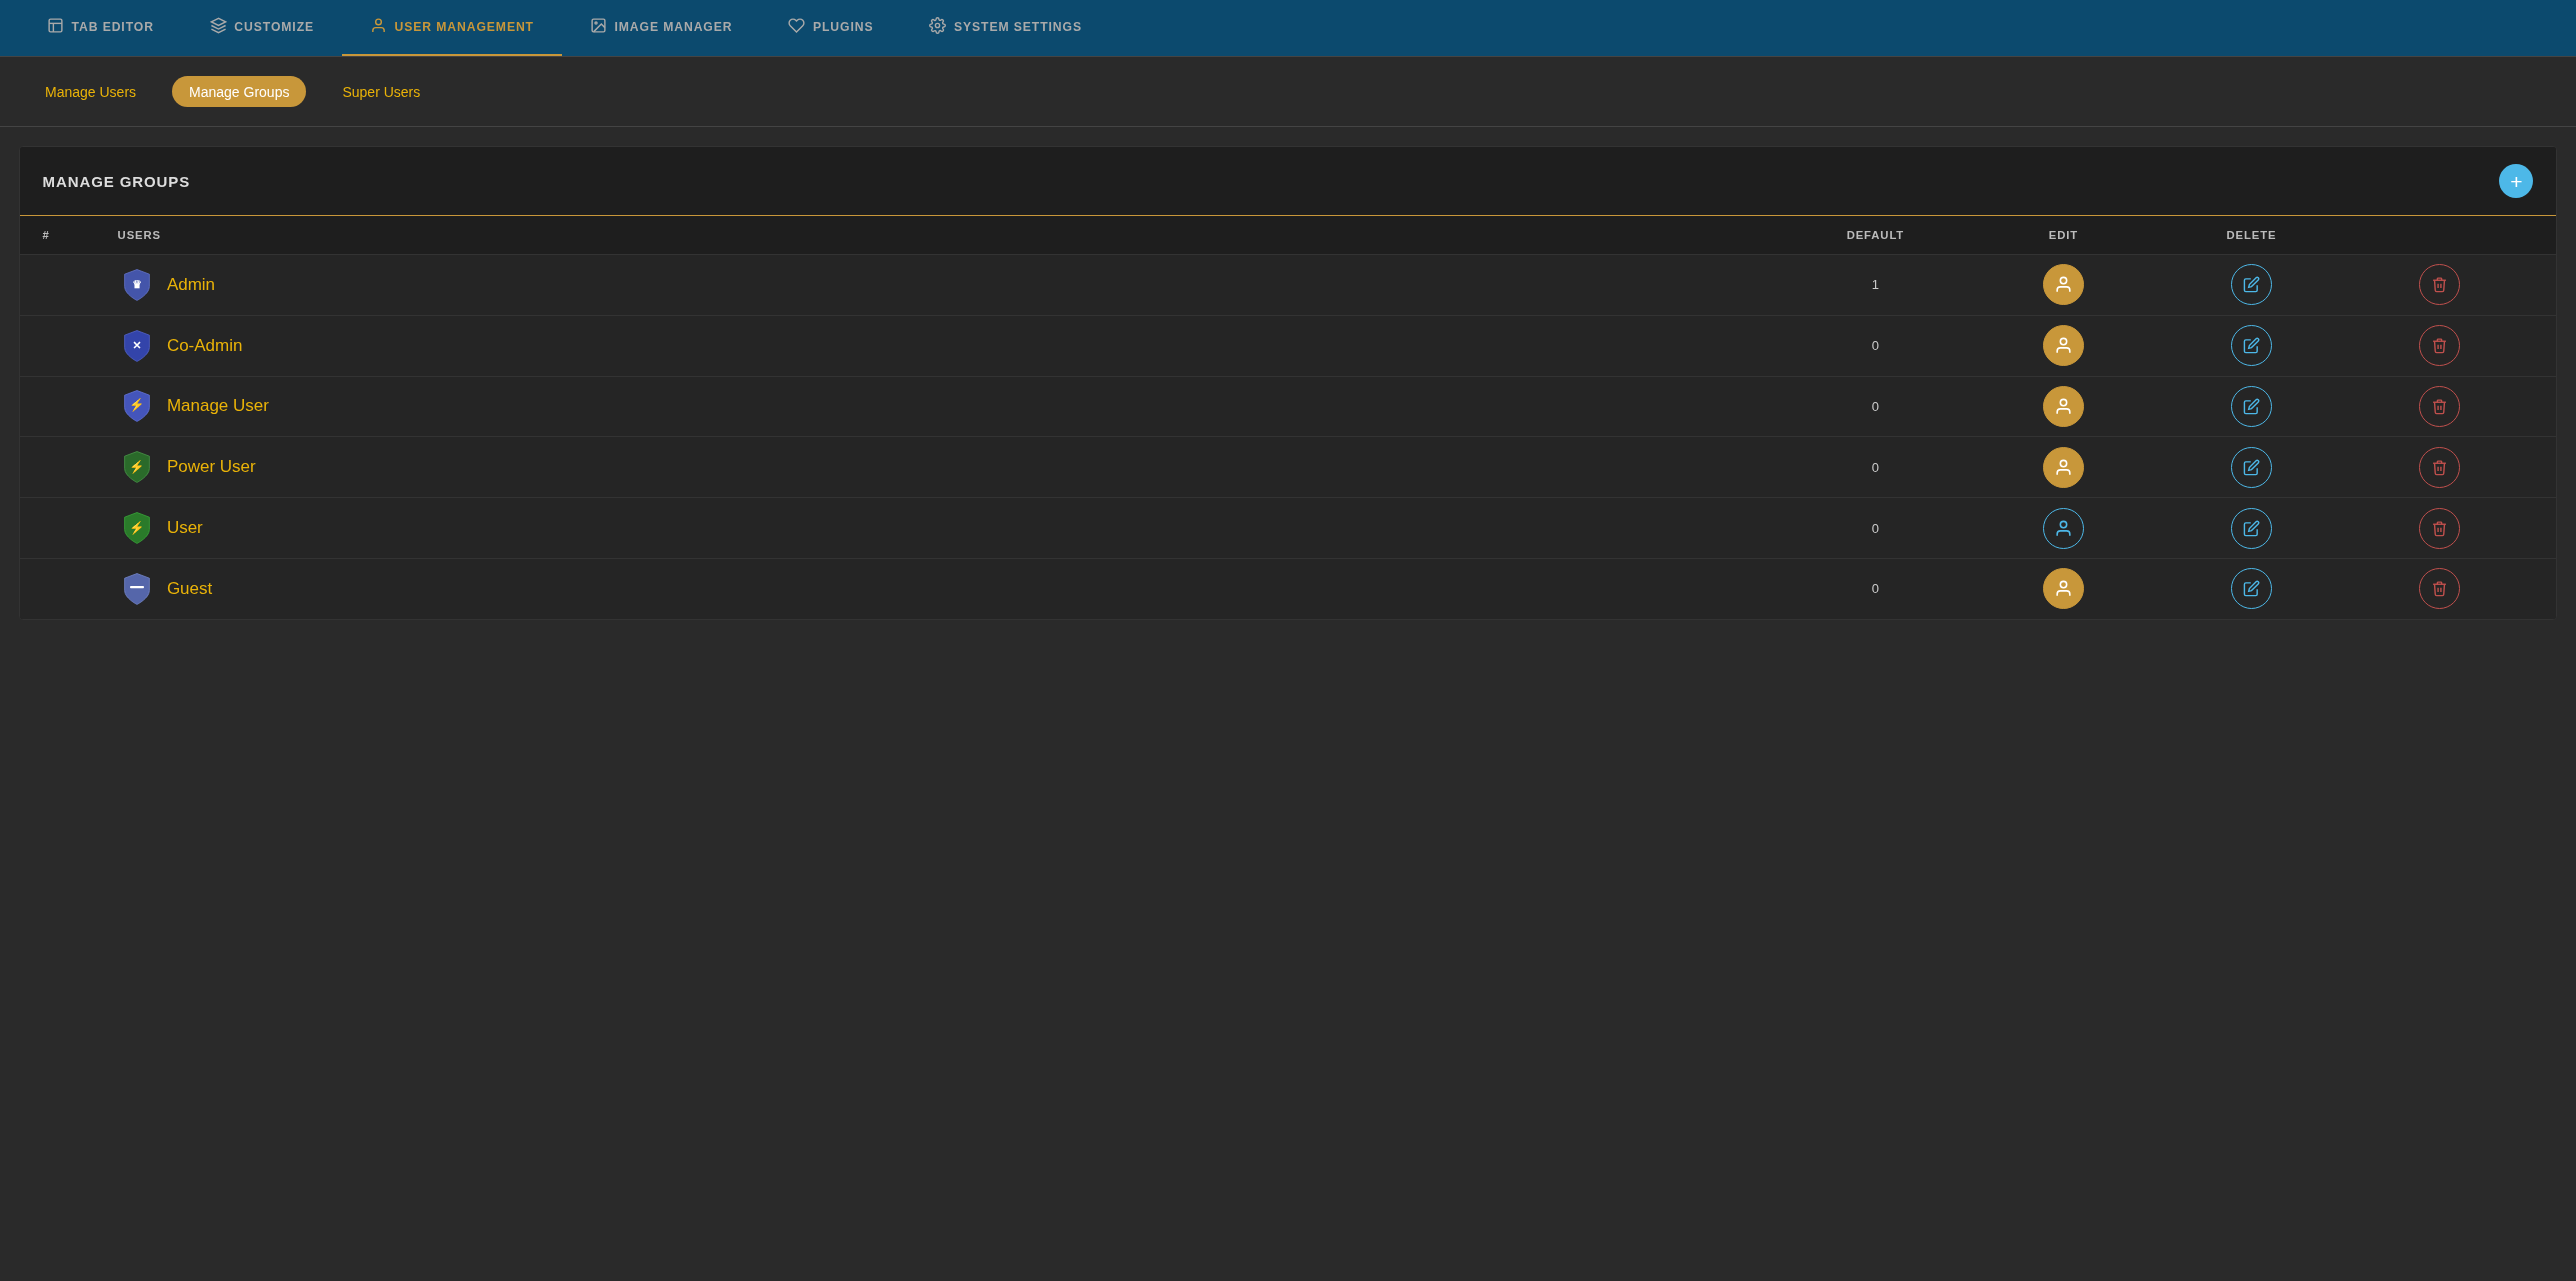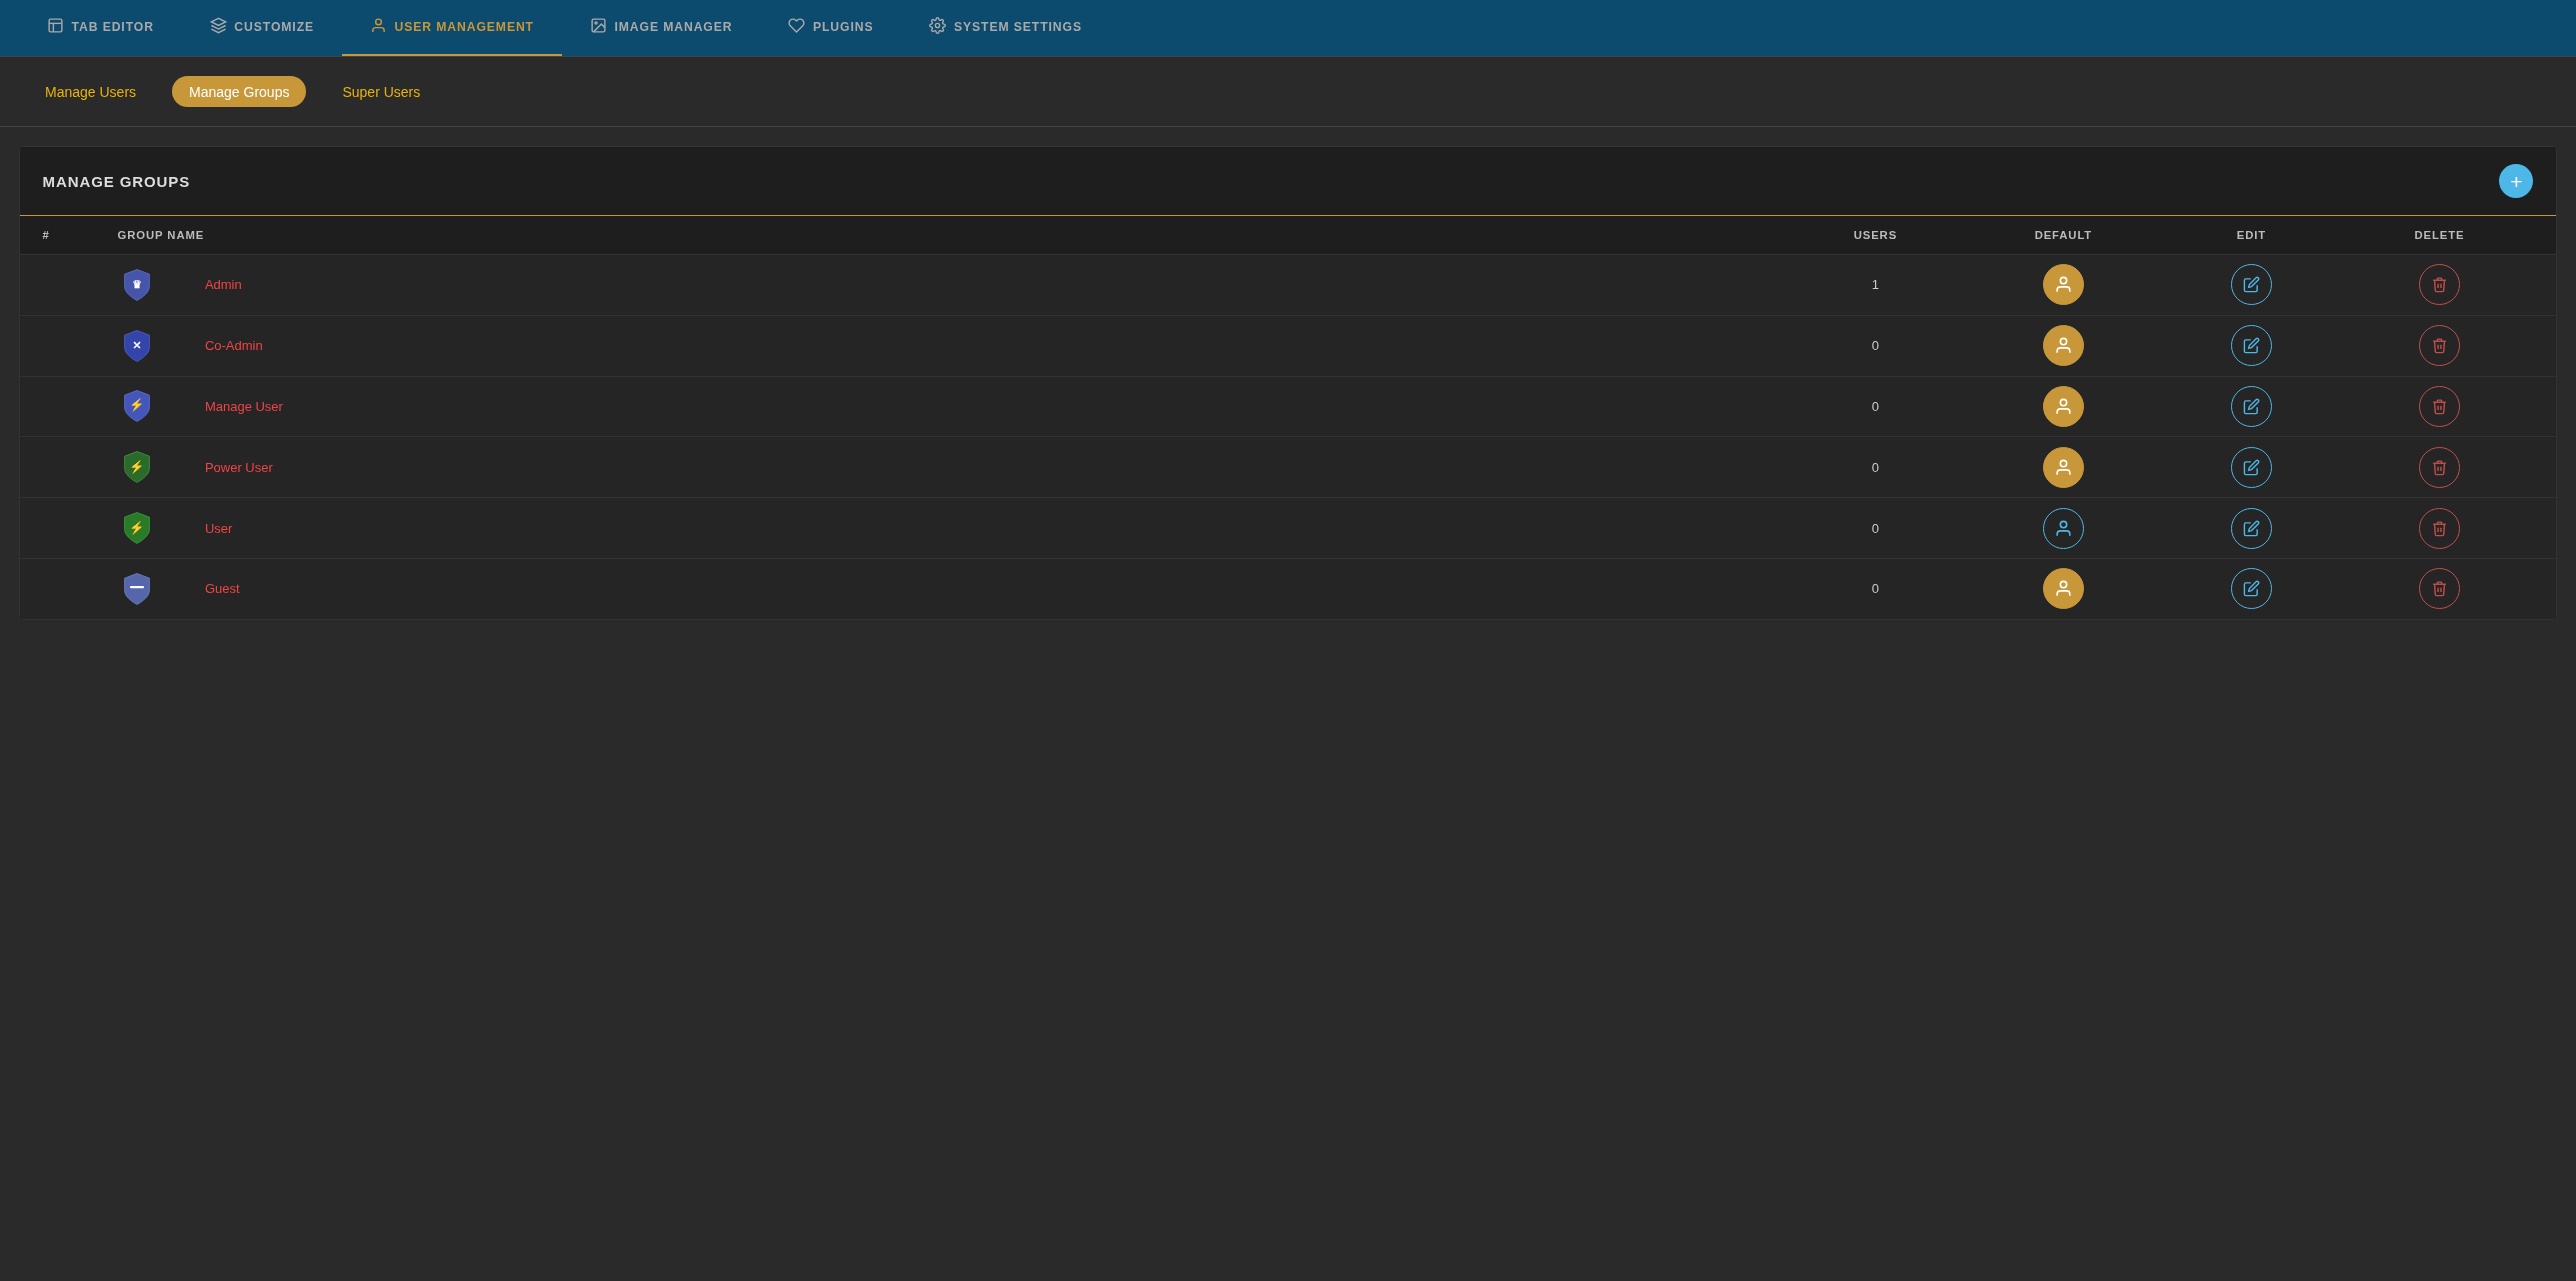--- a/index.html
+++ b/index.html
@@ -160,23 +160,22 @@
       height: 38px;
       display: flex;
       align-items: center;
       justify-content: center;
     }
     .group-icon svg {
       width: 34px;
       height: 34px;
     }
     .group-name {
-      color: #ef4444;
-      font-size: 13px;
-      margin-left: 38px;
+      color: #eab308;
+      font-size: 17px;
     }
     .row-users {
       text-align: center;
       color: #ccc;
       font-size: 13px;
     }
     .row-default {
       display: flex;
       justify-content: center;
     }
@@ -303,21 +302,20 @@
 <div class="main-content">
   <div class="panel">
 
     <div class="panel-header">
       <span class="panel-title">MANAGE GROUPS</span>
       <button class="add-btn">+</button>
     </div>
 
     <div class="table-header">
       <div class="table-header-cell">#</div>
-      <div class="table-header-cell">GROUP NAME</div>
       <div class="table-header-cell">USERS</div>
       <div class="table-header-cell">DEFAULT</div>
       <div class="table-header-cell">EDIT</div>
       <div class="table-header-cell">DELETE</div>
     </div>
 
     <div class="table-row">
       <div class="row-number"></div>
       <div class="row-name-cell">
         <div class="group-icon">

